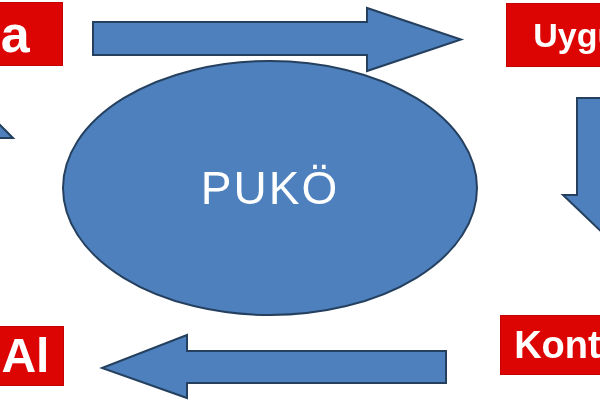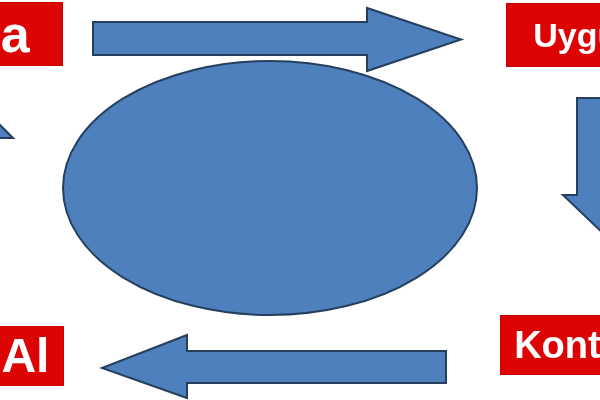--- a/index.html
+++ b/index.html
@@ -70,20 +70,21 @@
 
     <polygon class="shape" points="577,98 643,98 643,195 657,195 610,240 563,195 577,195"></polygon>
 
     <polygon class="shape" points="187,335 102,368 187,398 187,383 446,383 446,351 187,351"></polygon>
 
     <polygon class="shape" points="13,138 -34,91 -81,138 -70,138 -70,238 -3,238 -3,138"></polygon>
 
     <ellipse class="shape" cx="270" cy="188" rx="207" ry="127"></ellipse>
   </svg>
 
+  <div class="cycle-title">PUKÖ</div>
 
   <div class="step-box step-planla">
     <span>Planla</span>
   </div>
 
   <div class="step-box step-uygula">
     <span>Uygula</span>
   </div>
 
   <div class="step-box step-kontrol">

